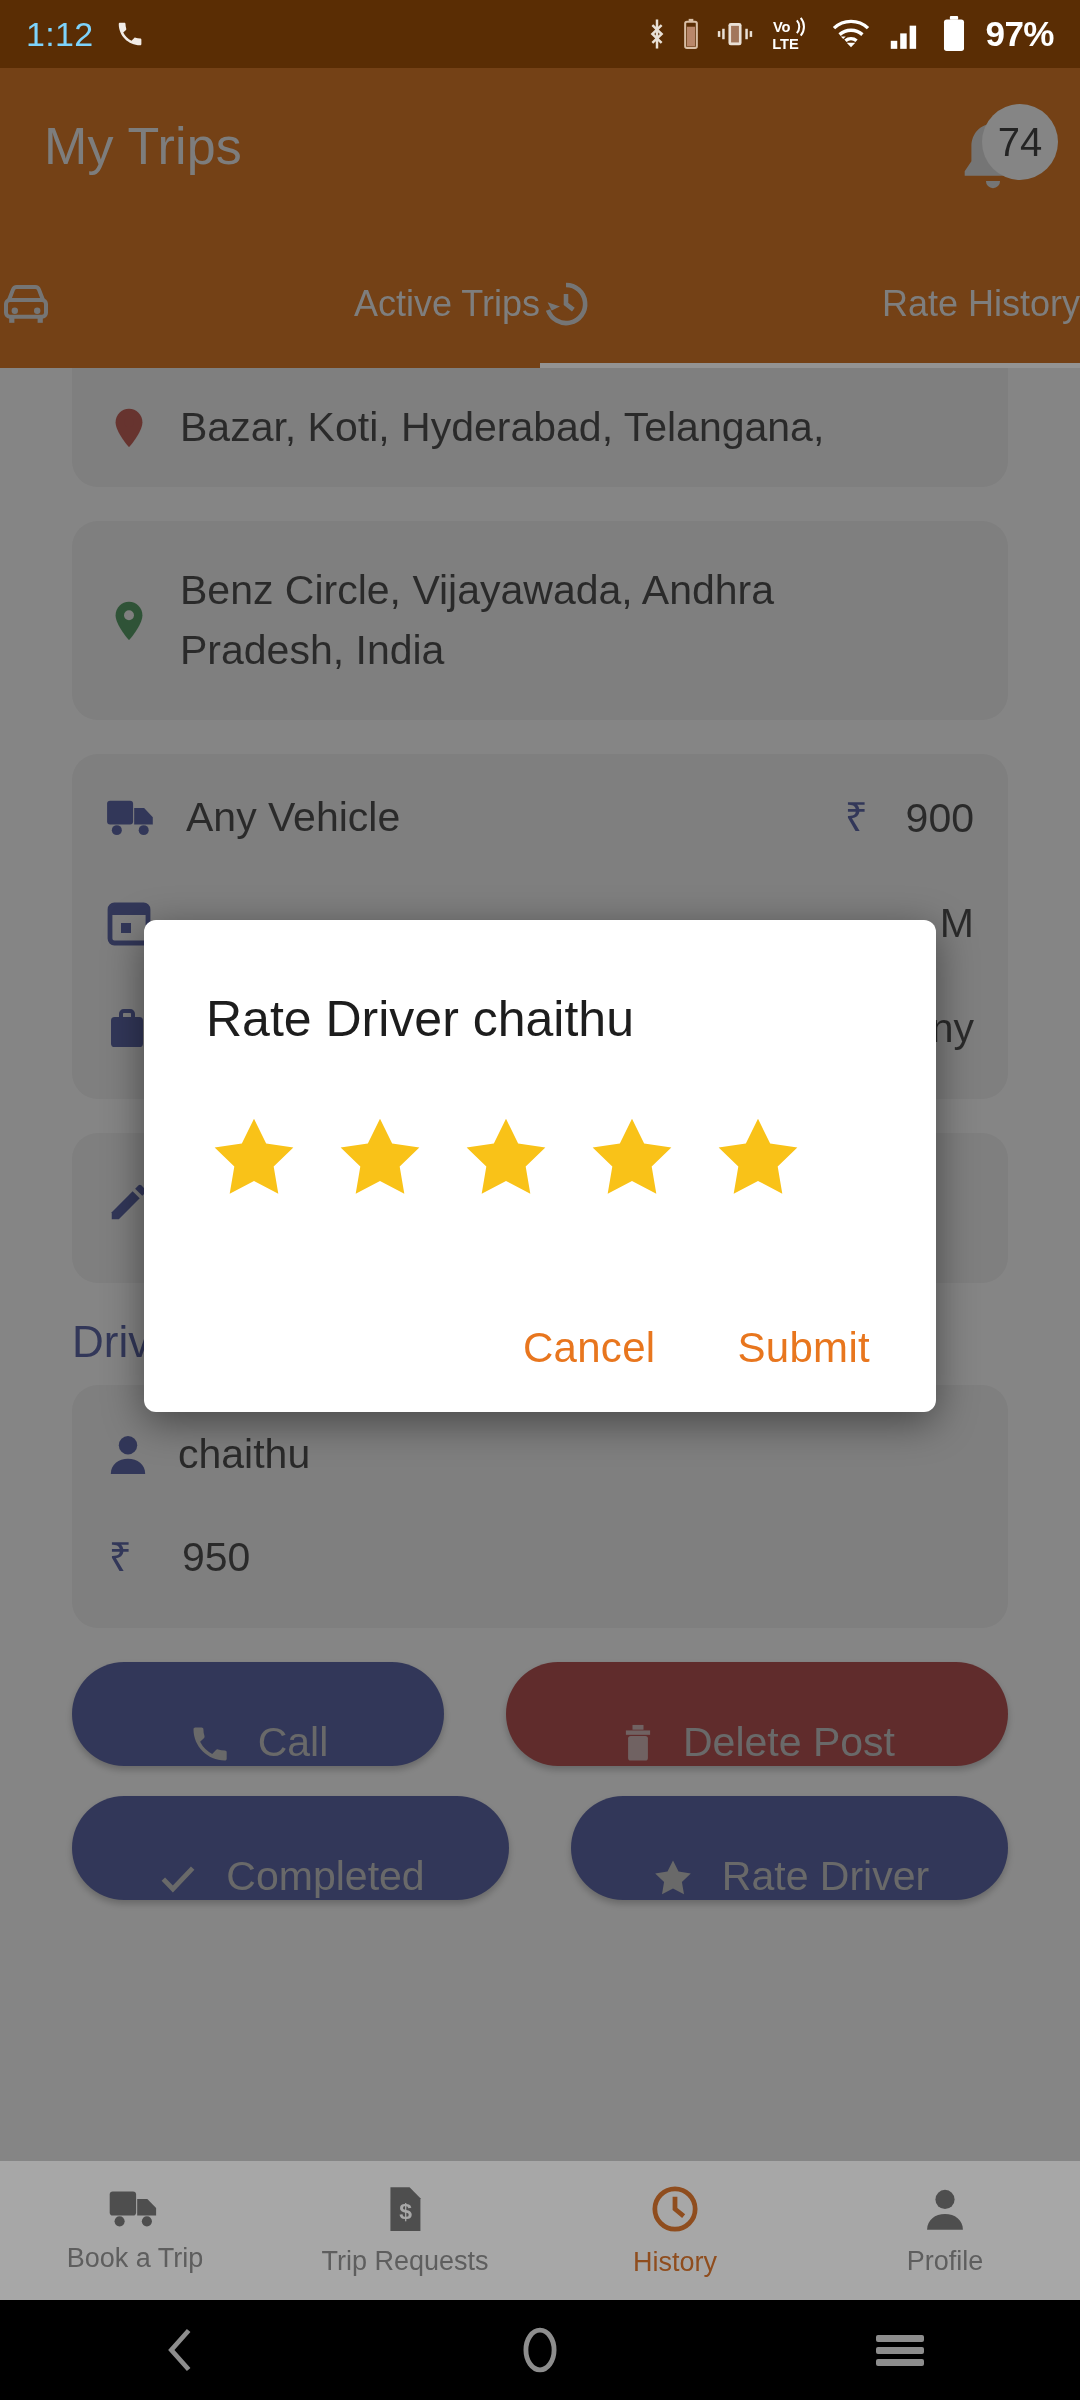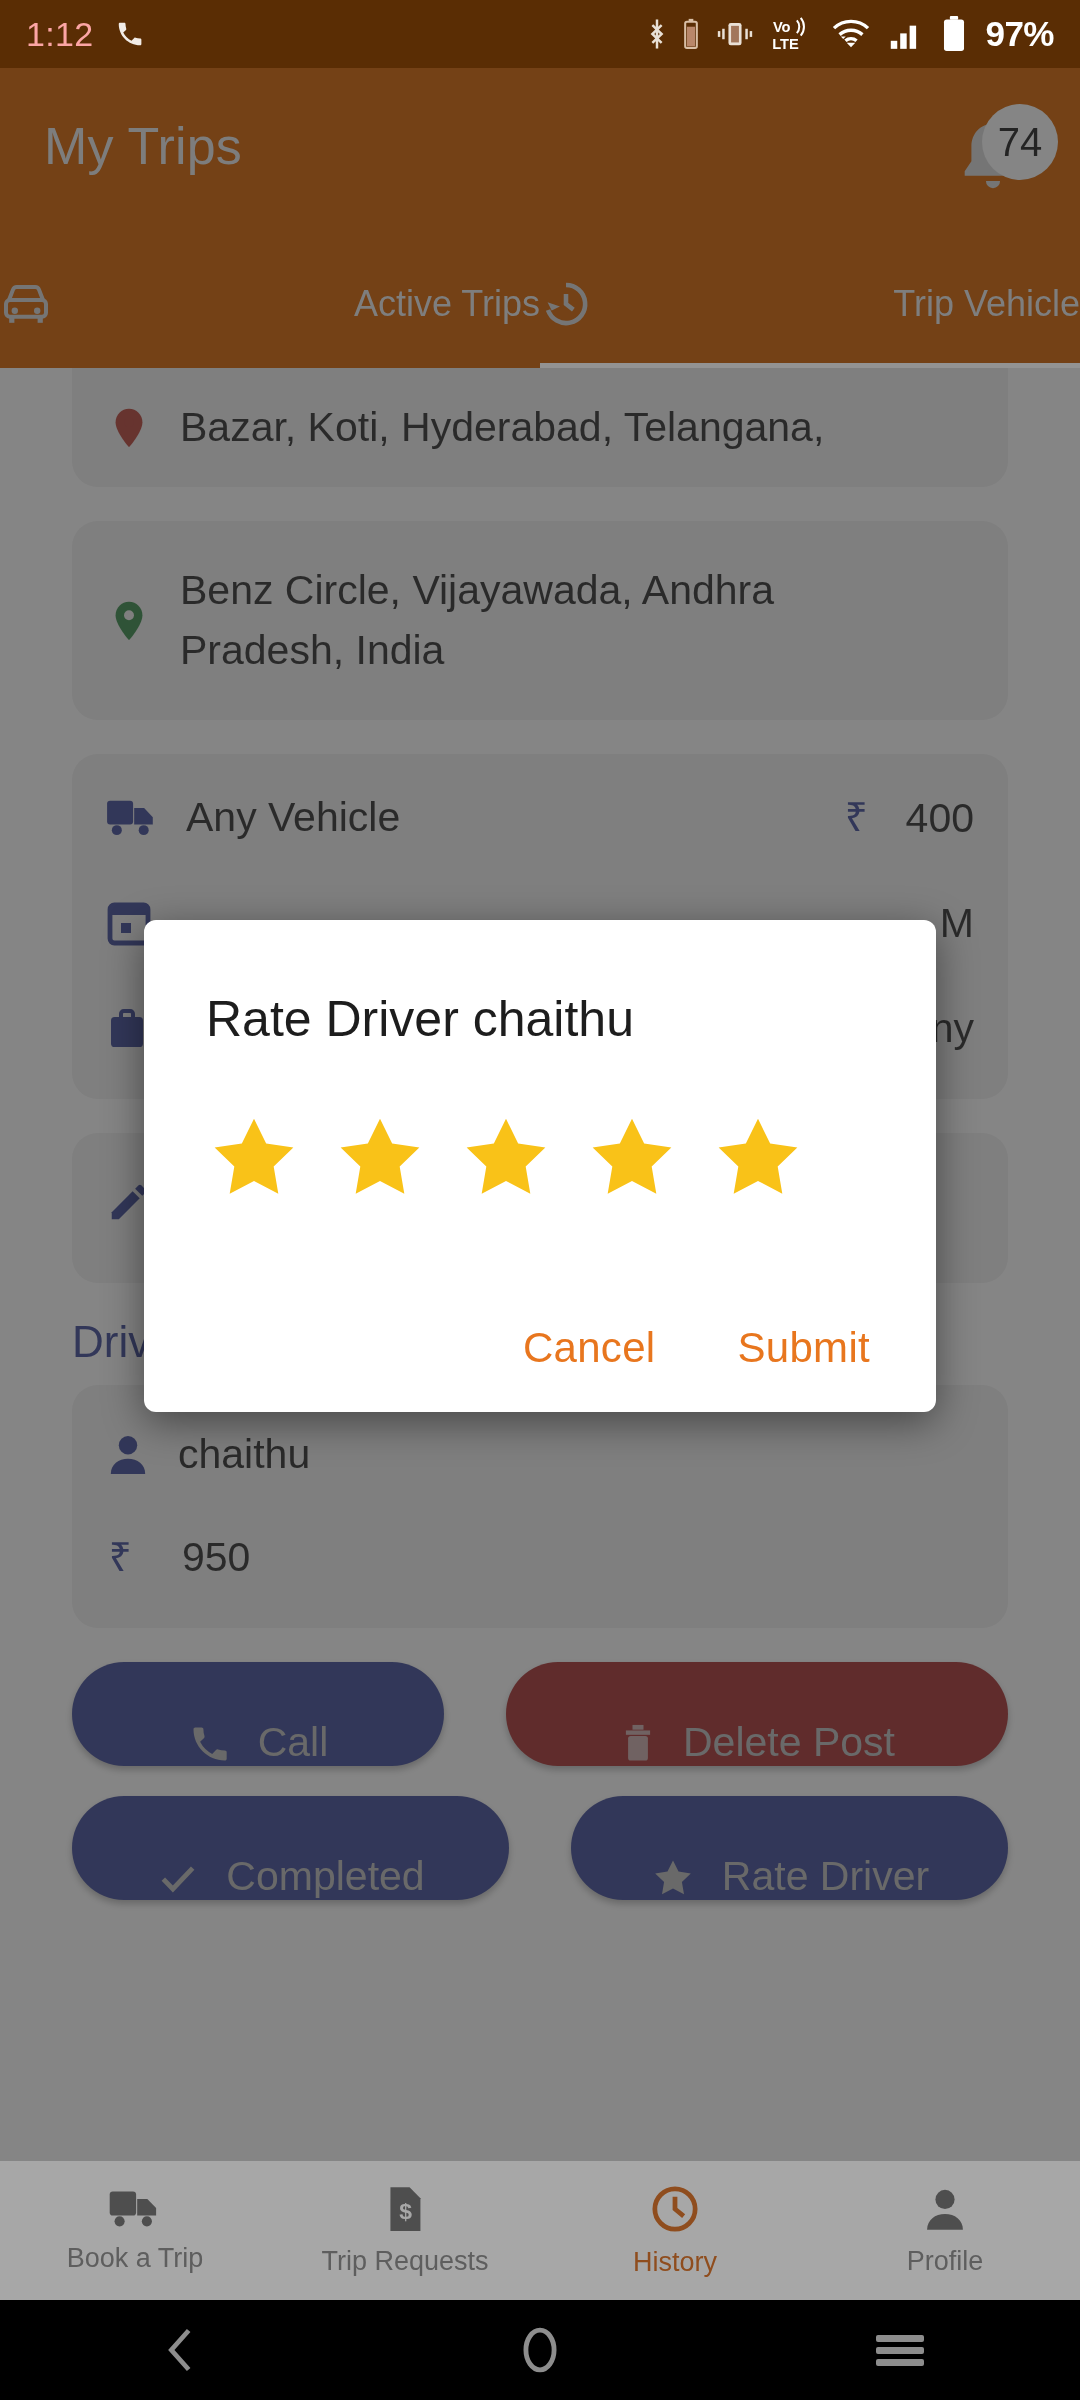--- a/index.html
+++ b/index.html
@@ -12,21 +12,21 @@
   
   #phone { position:absolute; inset:0; width:1080px; height:2400px; background:#ffffff; }
 
   
   #statusbar{
     position:absolute; top:0; left:0; width:1080px; height:68px;
     background:#5a2d04; display:flex; align-items:center;
     padding:0 26px; z-index:40;
   }
   #sb-left{ display:flex; align-items:center; gap:22px; }
-  #sb-time{ color:#fca5a5; font-size:34px; letter-spacing:.3px; }
+  #sb-time{ color:#7dd3fc; font-size:34px; letter-spacing:.3px; }
   #sb-right{ margin-left:auto; display:flex; align-items:center; gap:14px; }
   .sbicon{ display:block; }
   #sb-batt-txt{ color:#ffffff; font-size:35px; font-weight:bold; letter-spacing:-.5px; margin-left:4px;}
 
   
   #appbar{
     position:absolute; top:68px; left:0; width:1080px; height:300px;
     background:#8d4406; z-index:30;
   }
   #appbar-title{
@@ -173,21 +173,21 @@
           <path d="M13 5.4h4.6L21.6 9.6V13H13z" fill="#27348b"></path>
           <circle cx="5" cy="15.6" r="2.3" fill="#27348b"></circle>
           <circle cx="17.4" cy="15.6" r="2.3" fill="#27348b"></circle>
         </svg>
         <div class="rowtext">Any Vehicle</div>
         <div class="spacer"></div>
         <div class="money">
           <svg width="36" height="46" viewBox="0 0 18 24">
             <text x="1" y="19" font-family="Liberation Sans, sans-serif" font-size="21" fill="#27348b">₹</text>
           </svg>
-          <div class="amt">400</div>
+          <div class="amt">900</div>
         </div>
       </div>
 
       <div class="row" style="margin-bottom:46px;">
         <svg width="46" height="48" viewBox="0 0 22 24">
           <rect x="1.5" y="3" width="19" height="19" rx="2.2" fill="none" stroke="#27348b" stroke-width="2.4"></rect>
           <rect x="1.5" y="3" width="19" height="5" fill="#27348b"></rect>
           <rect x="7" y="12" width="5" height="5" fill="#27348b"></rect>
         </svg>
         <div class="rowtext" style="margin-left:auto;">M</div>
@@ -319,21 +319,21 @@
           <rect x="18.8" y="17.4" width="2.6" height="3" fill="#8f8f8f"></rect>
         </svg>
         <span>Active Trips</span>
       </div>
       <div class="tab">
         <svg width="52" height="52" viewBox="0 0 24 24">
           <path d="M12 3.2a8.8 8.8 0 1 1-8.3 11.6" fill="none" stroke="#8f8f8f" stroke-width="2.1"></path>
           <path d="M3.5 11.2l1.9 3.8 3.8-1.9z" fill="#8f8f8f"></path>
           <path d="M12 7.4V12l3.4 2.6" fill="none" stroke="#8f8f8f" stroke-width="2.1"></path>
         </svg>
-        <span>Trip Vehicle</span>
+        <span>Rate History</span>
         <div class="tabindicator"></div>
       </div>
     </div>
   </div>
   <div id="appbar-scrim"></div>
 
   <div id="statusbar">
     <div id="sb-left">
       <span id="sb-time">1:12</span>
       <svg class="sbicon" width="30" height="30" viewBox="0 0 24 24">

